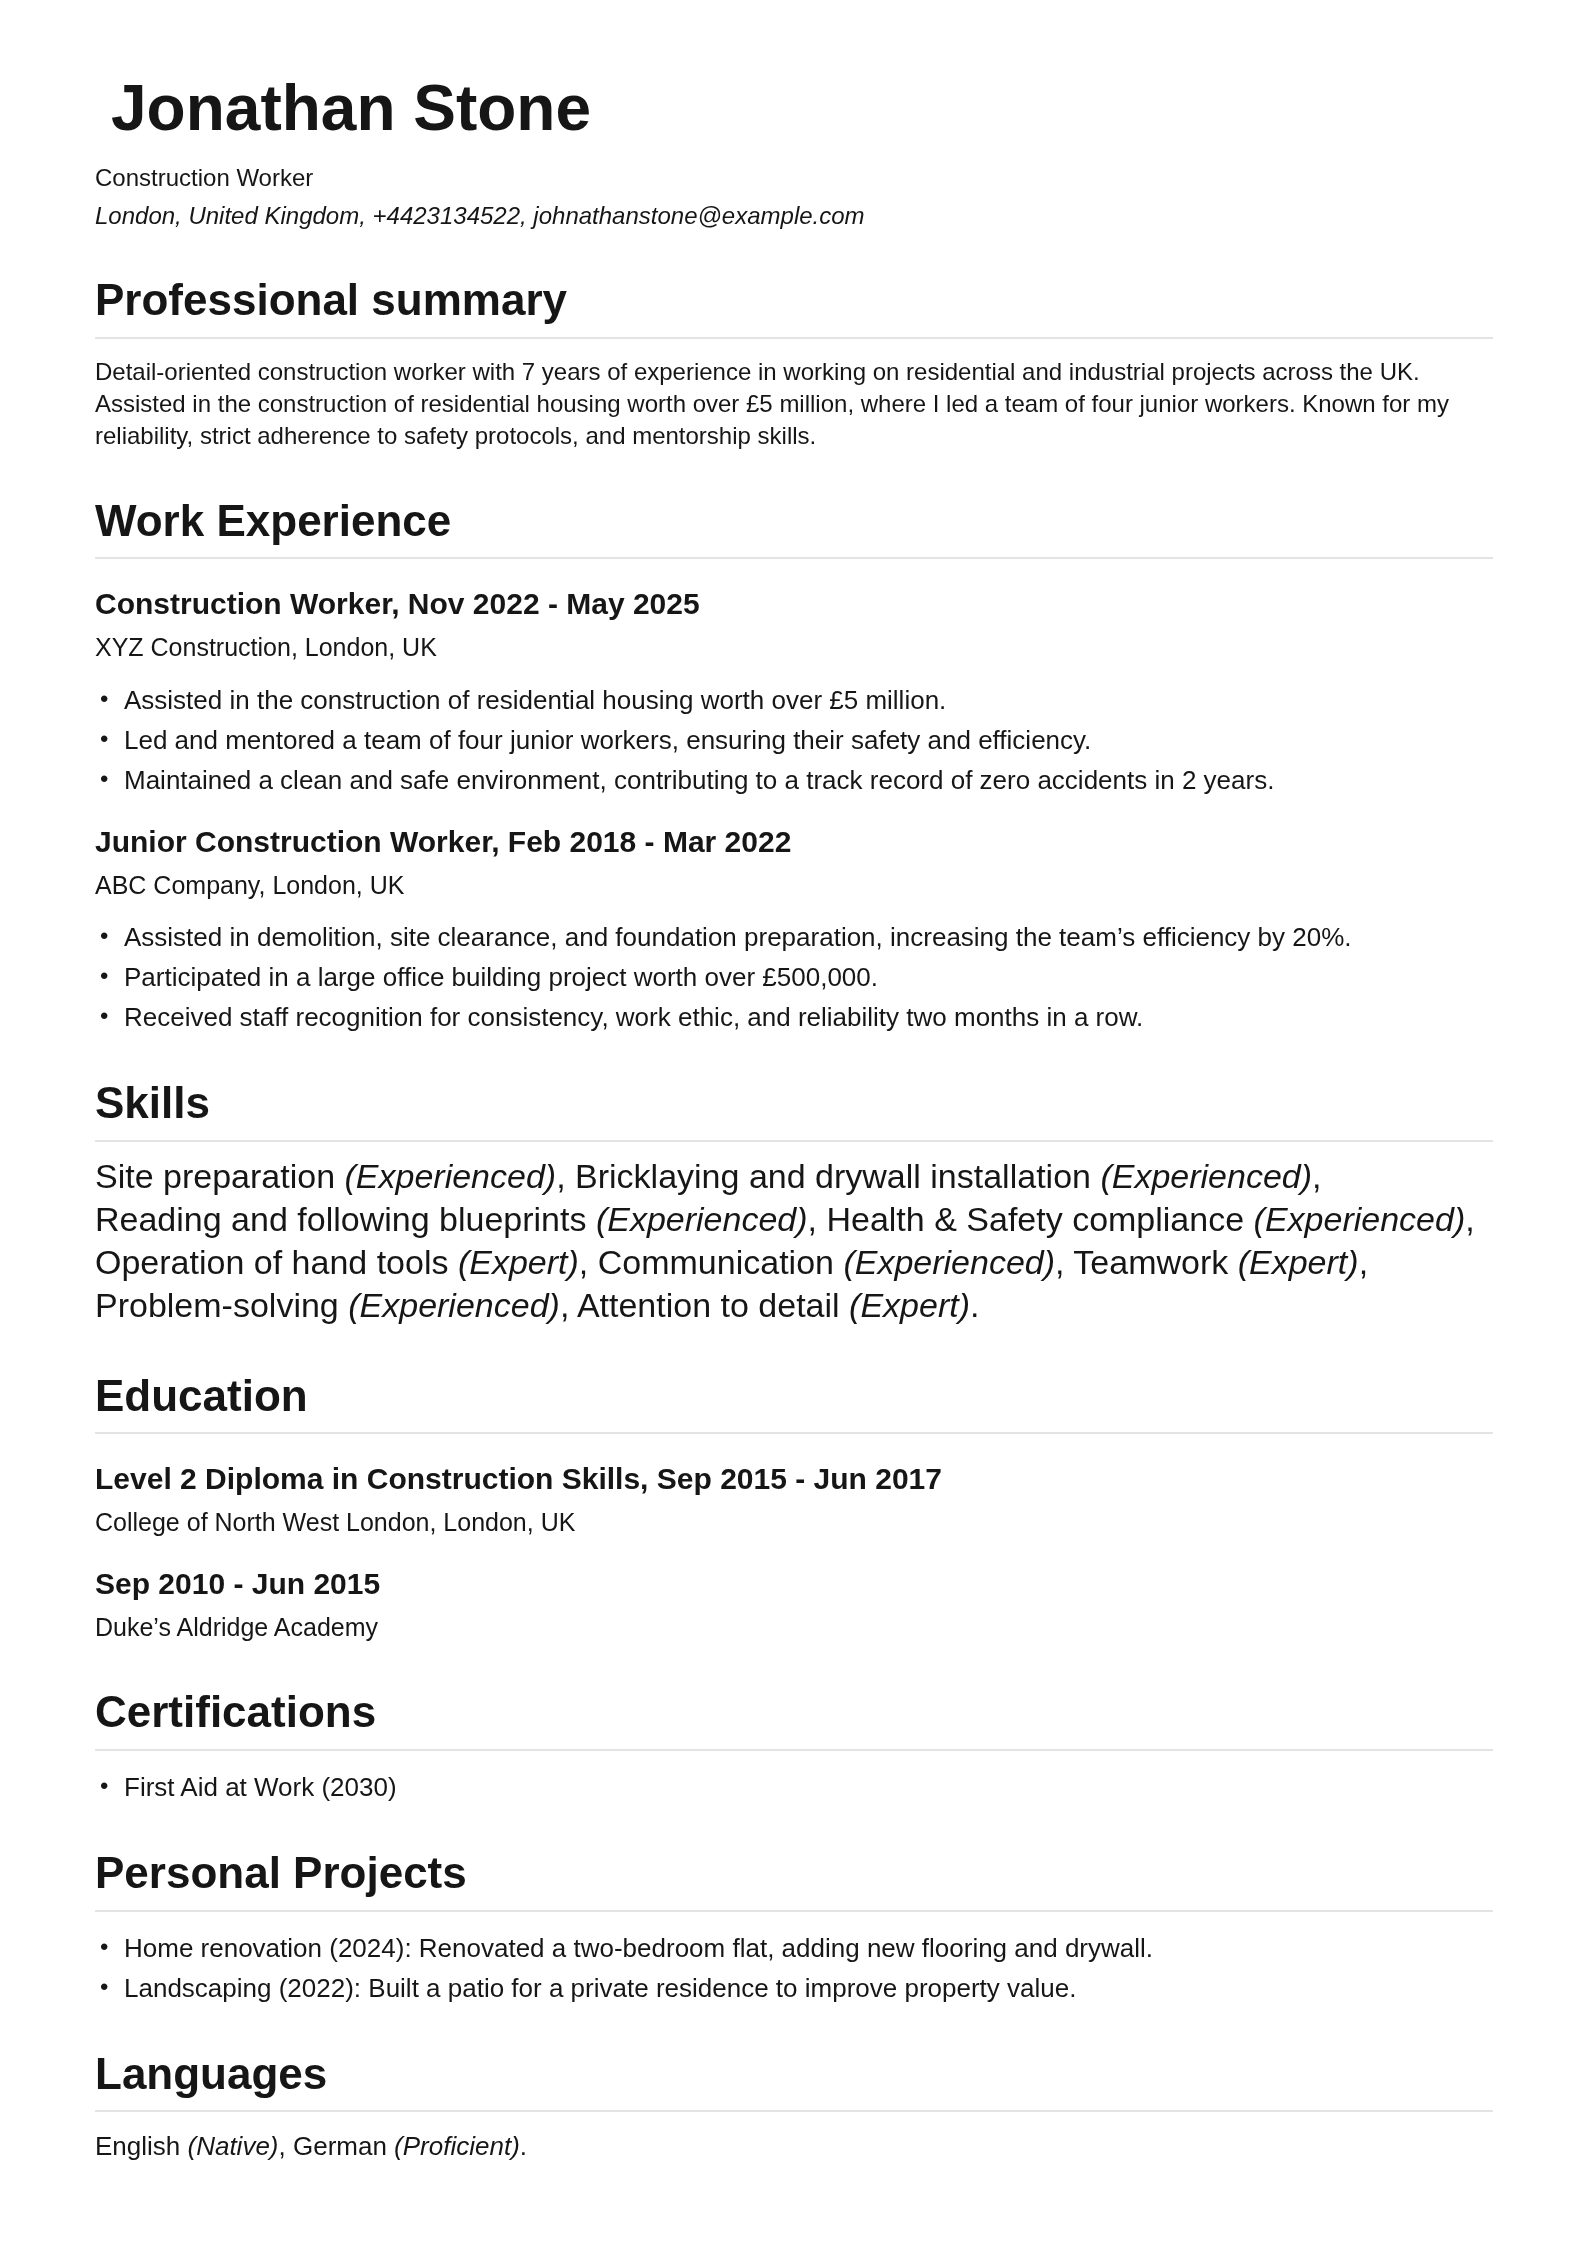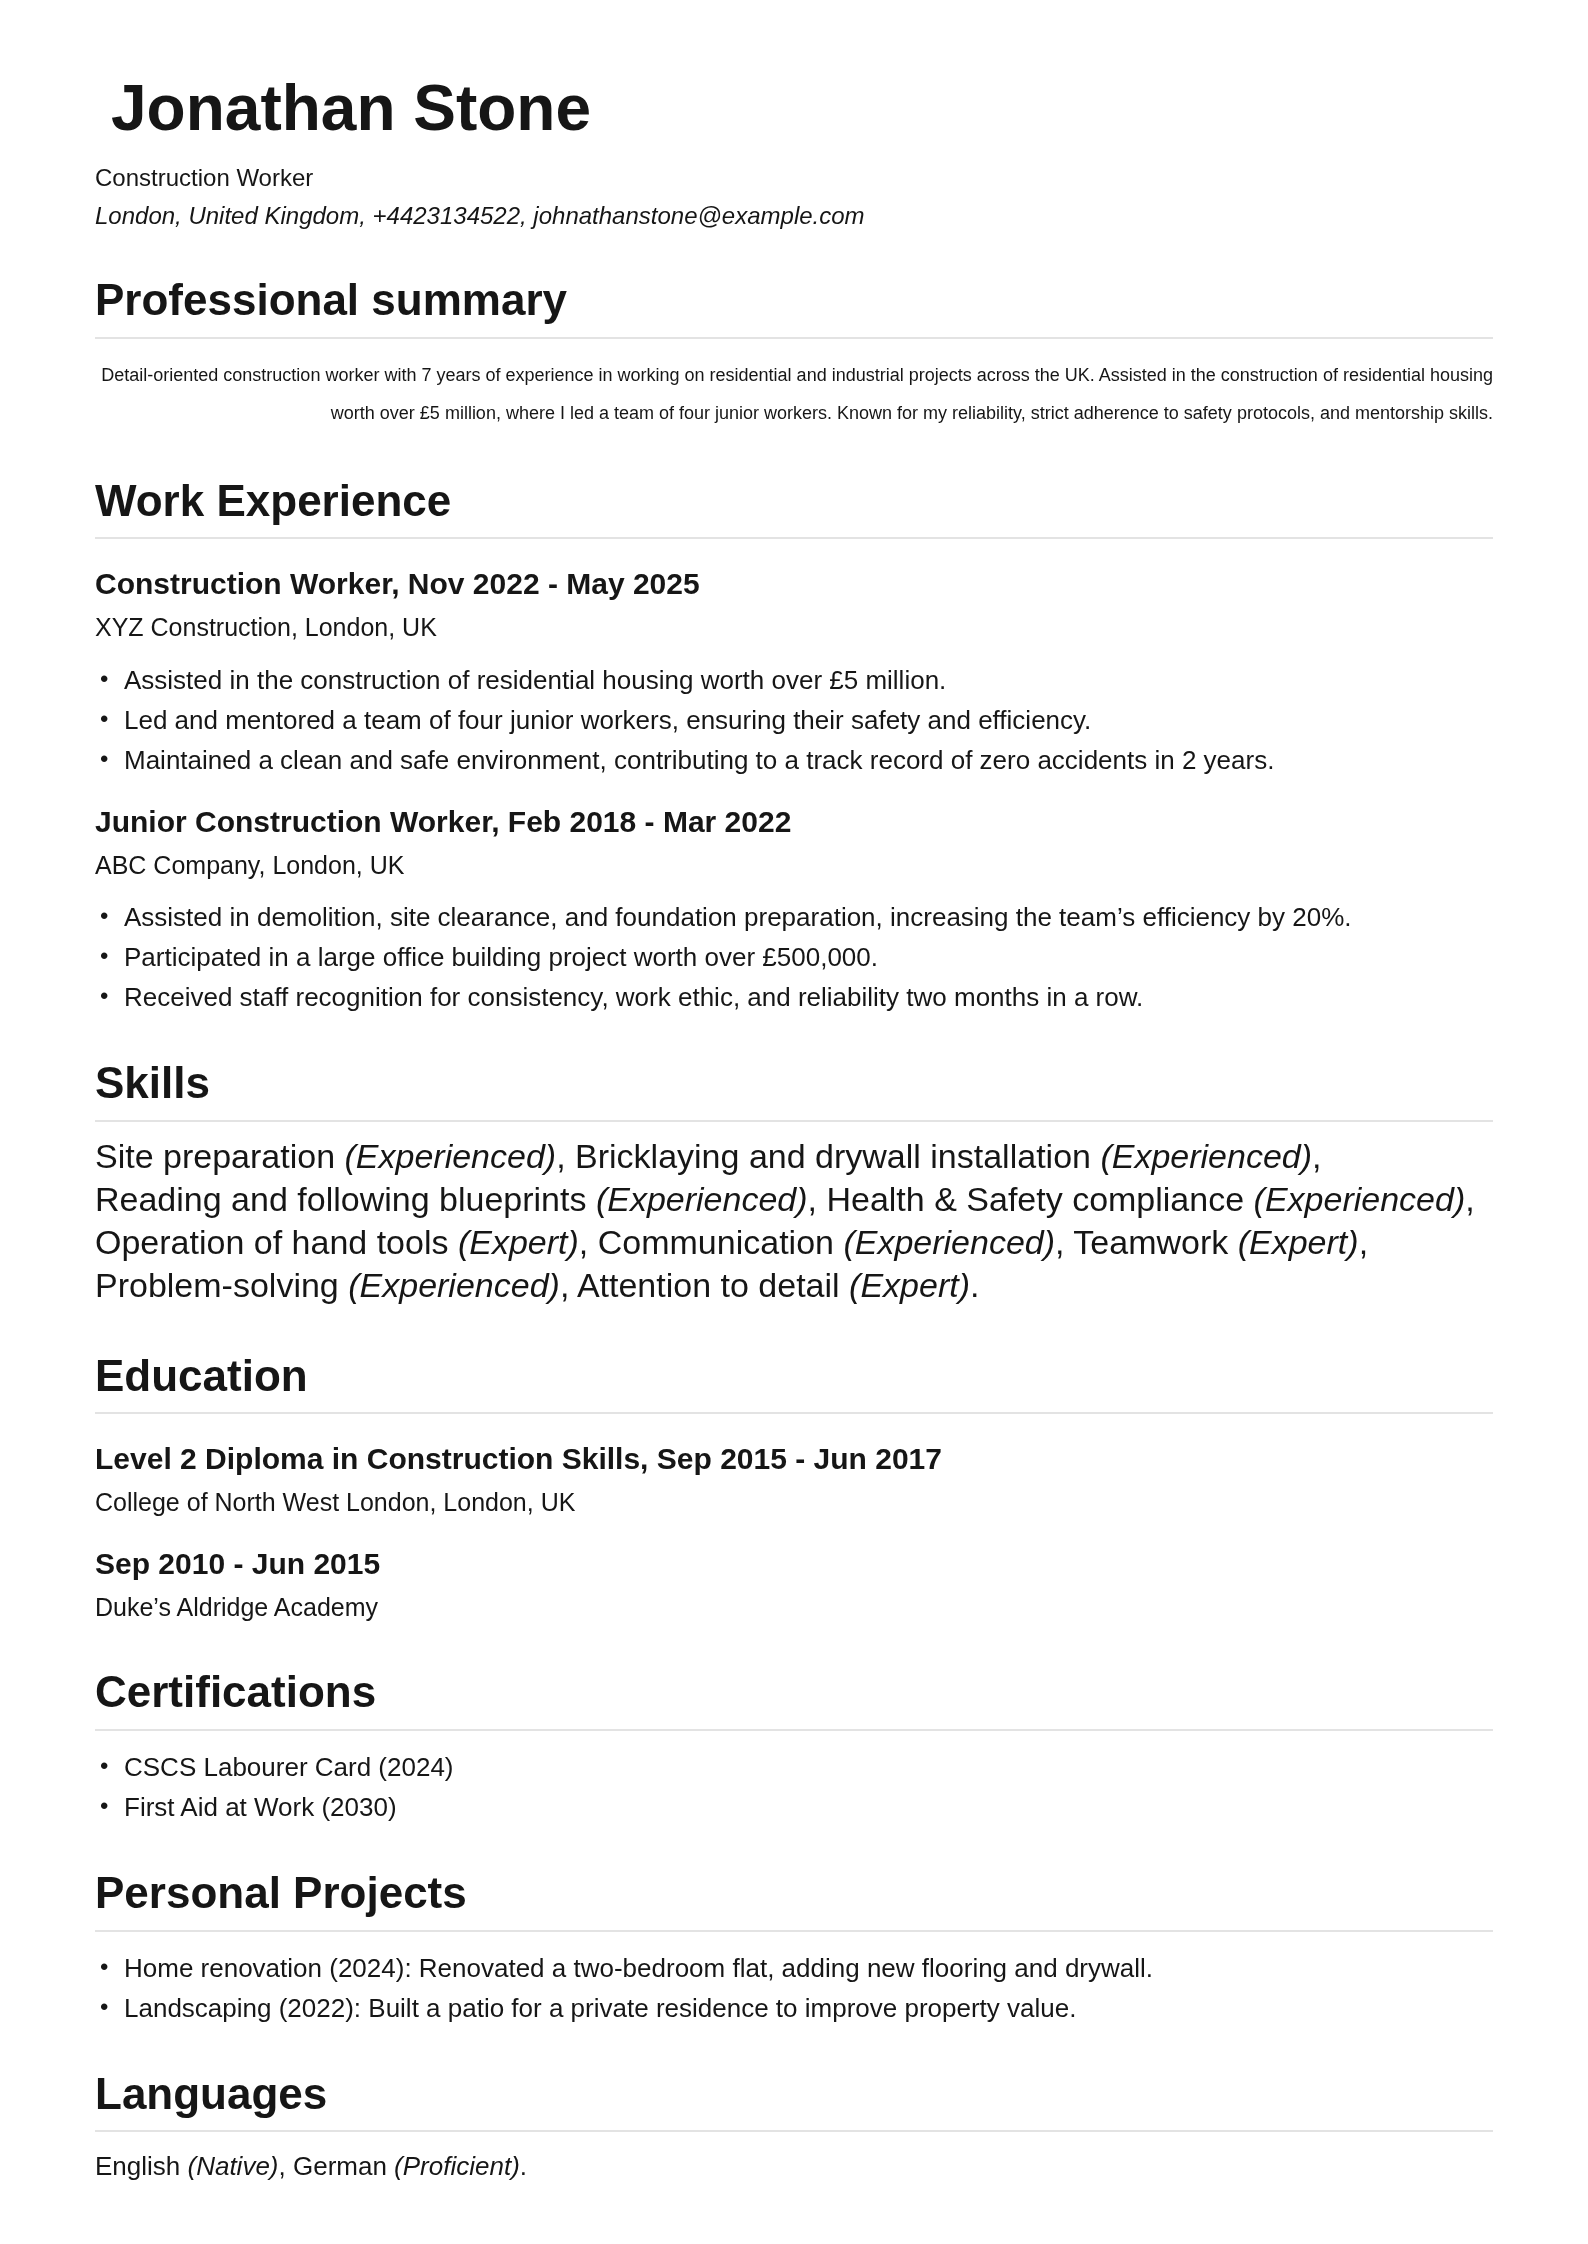--- a/index.html
+++ b/index.html
@@ -35,24 +35,23 @@
   }
   h2.section-heading {
     font-size: 44px;
     font-weight: 700;
     line-height: 1.15;
     margin: 44px 0 0 0;
     padding-bottom: 11px;
     border-bottom: 2px solid #e3e3e3;
   }
   .body-text {
-    font-size: 18px;
-    line-height: 38px;
+    font-size: 24px;
+    line-height: 32px;
     margin: 17px 0 0 0;
-    text-align: right;
   }
   .job, .edu-entry {
     margin-top: 27px;
   }
   h3.entry-title {
     font-size: 30px;
     font-weight: 700;
     line-height: 1.2;
     margin: 0;
   }
@@ -155,21 +154,20 @@
         <article class="edu-entry">
           <h3 class="entry-title">Sep 2010 - Jun 2015</h3>
           <div class="entry-sub">Duke’s Aldridge Academy</div>
         </article>
       </div>
   </section>
 
   <section>
     <h2 class="section-heading">Certifications</h2>
     <ul class="bullets" id="certifications">
-        <li>CSCS Labourer Card (2024)</li>
         <li>First Aid at Work (2030)</li>
       </ul>
   </section>
 
   <section>
     <h2 class="section-heading">Personal Projects</h2>
     <ul class="bullets" id="projects">
         <li>Home renovation (2024): Renovated a two-bedroom flat, adding new flooring and drywall.</li>
         <li>Landscaping (2022): Built a patio for a private residence to improve property value.</li>
       </ul>

